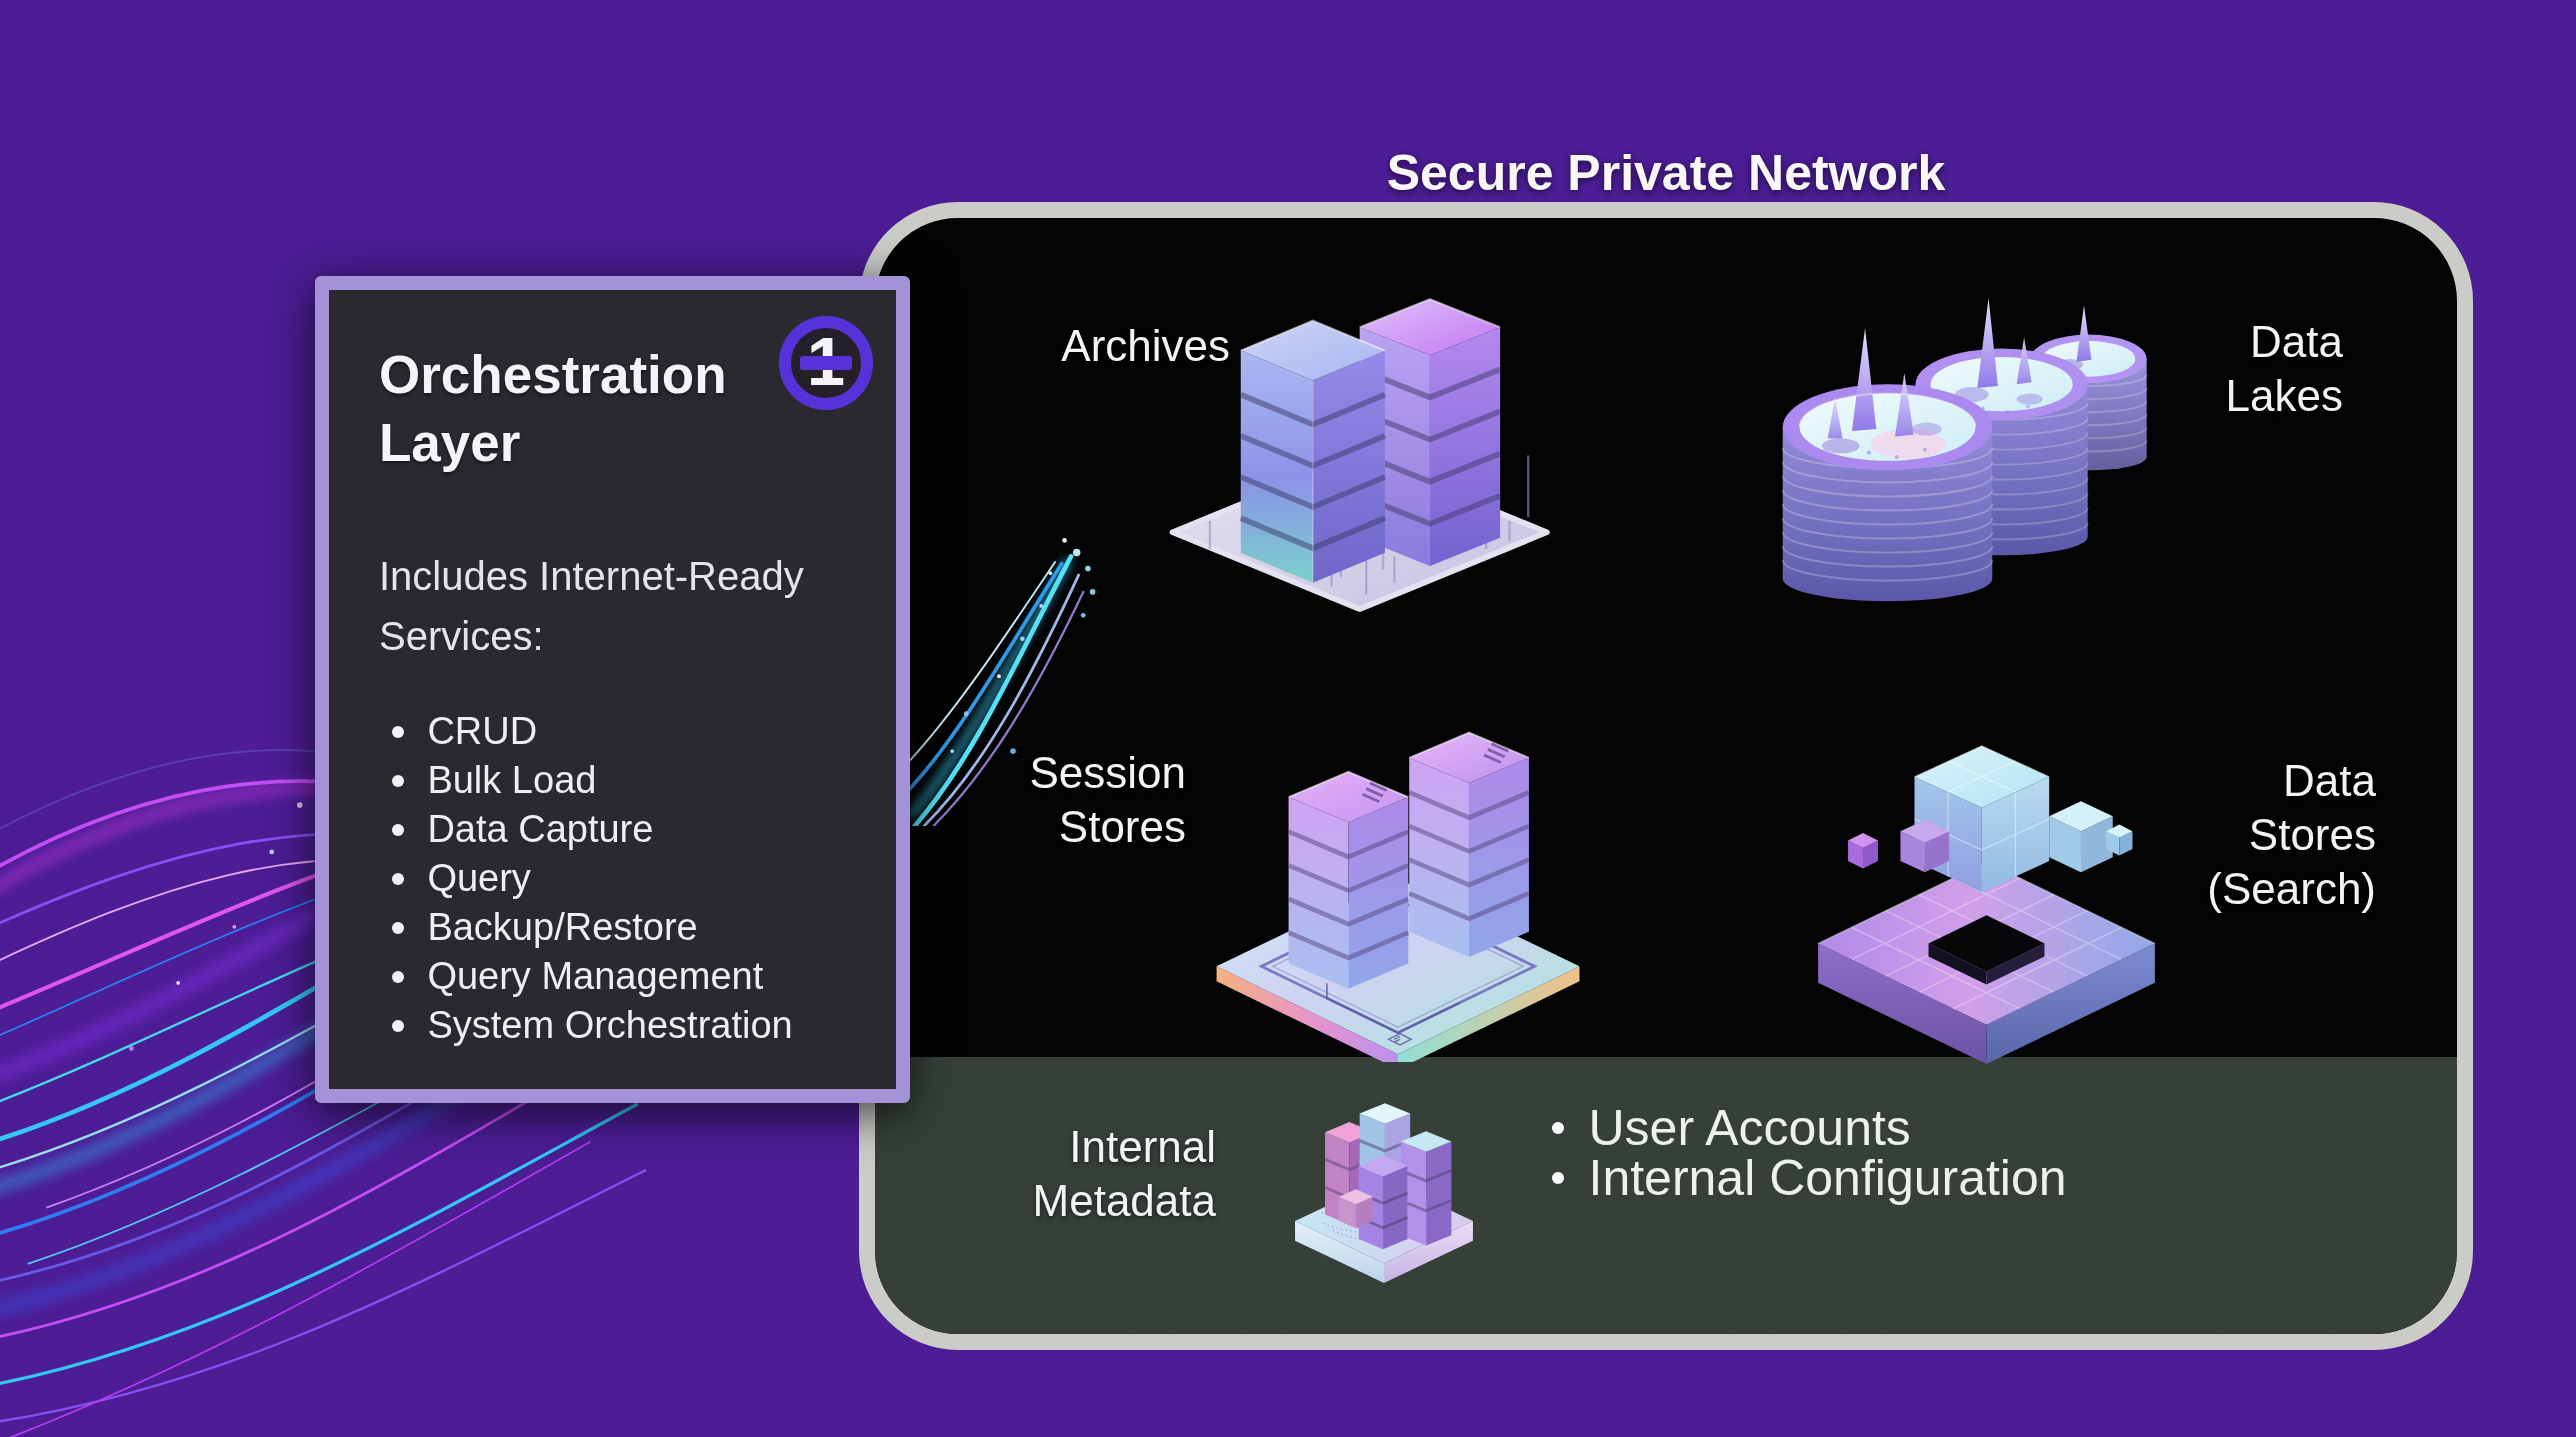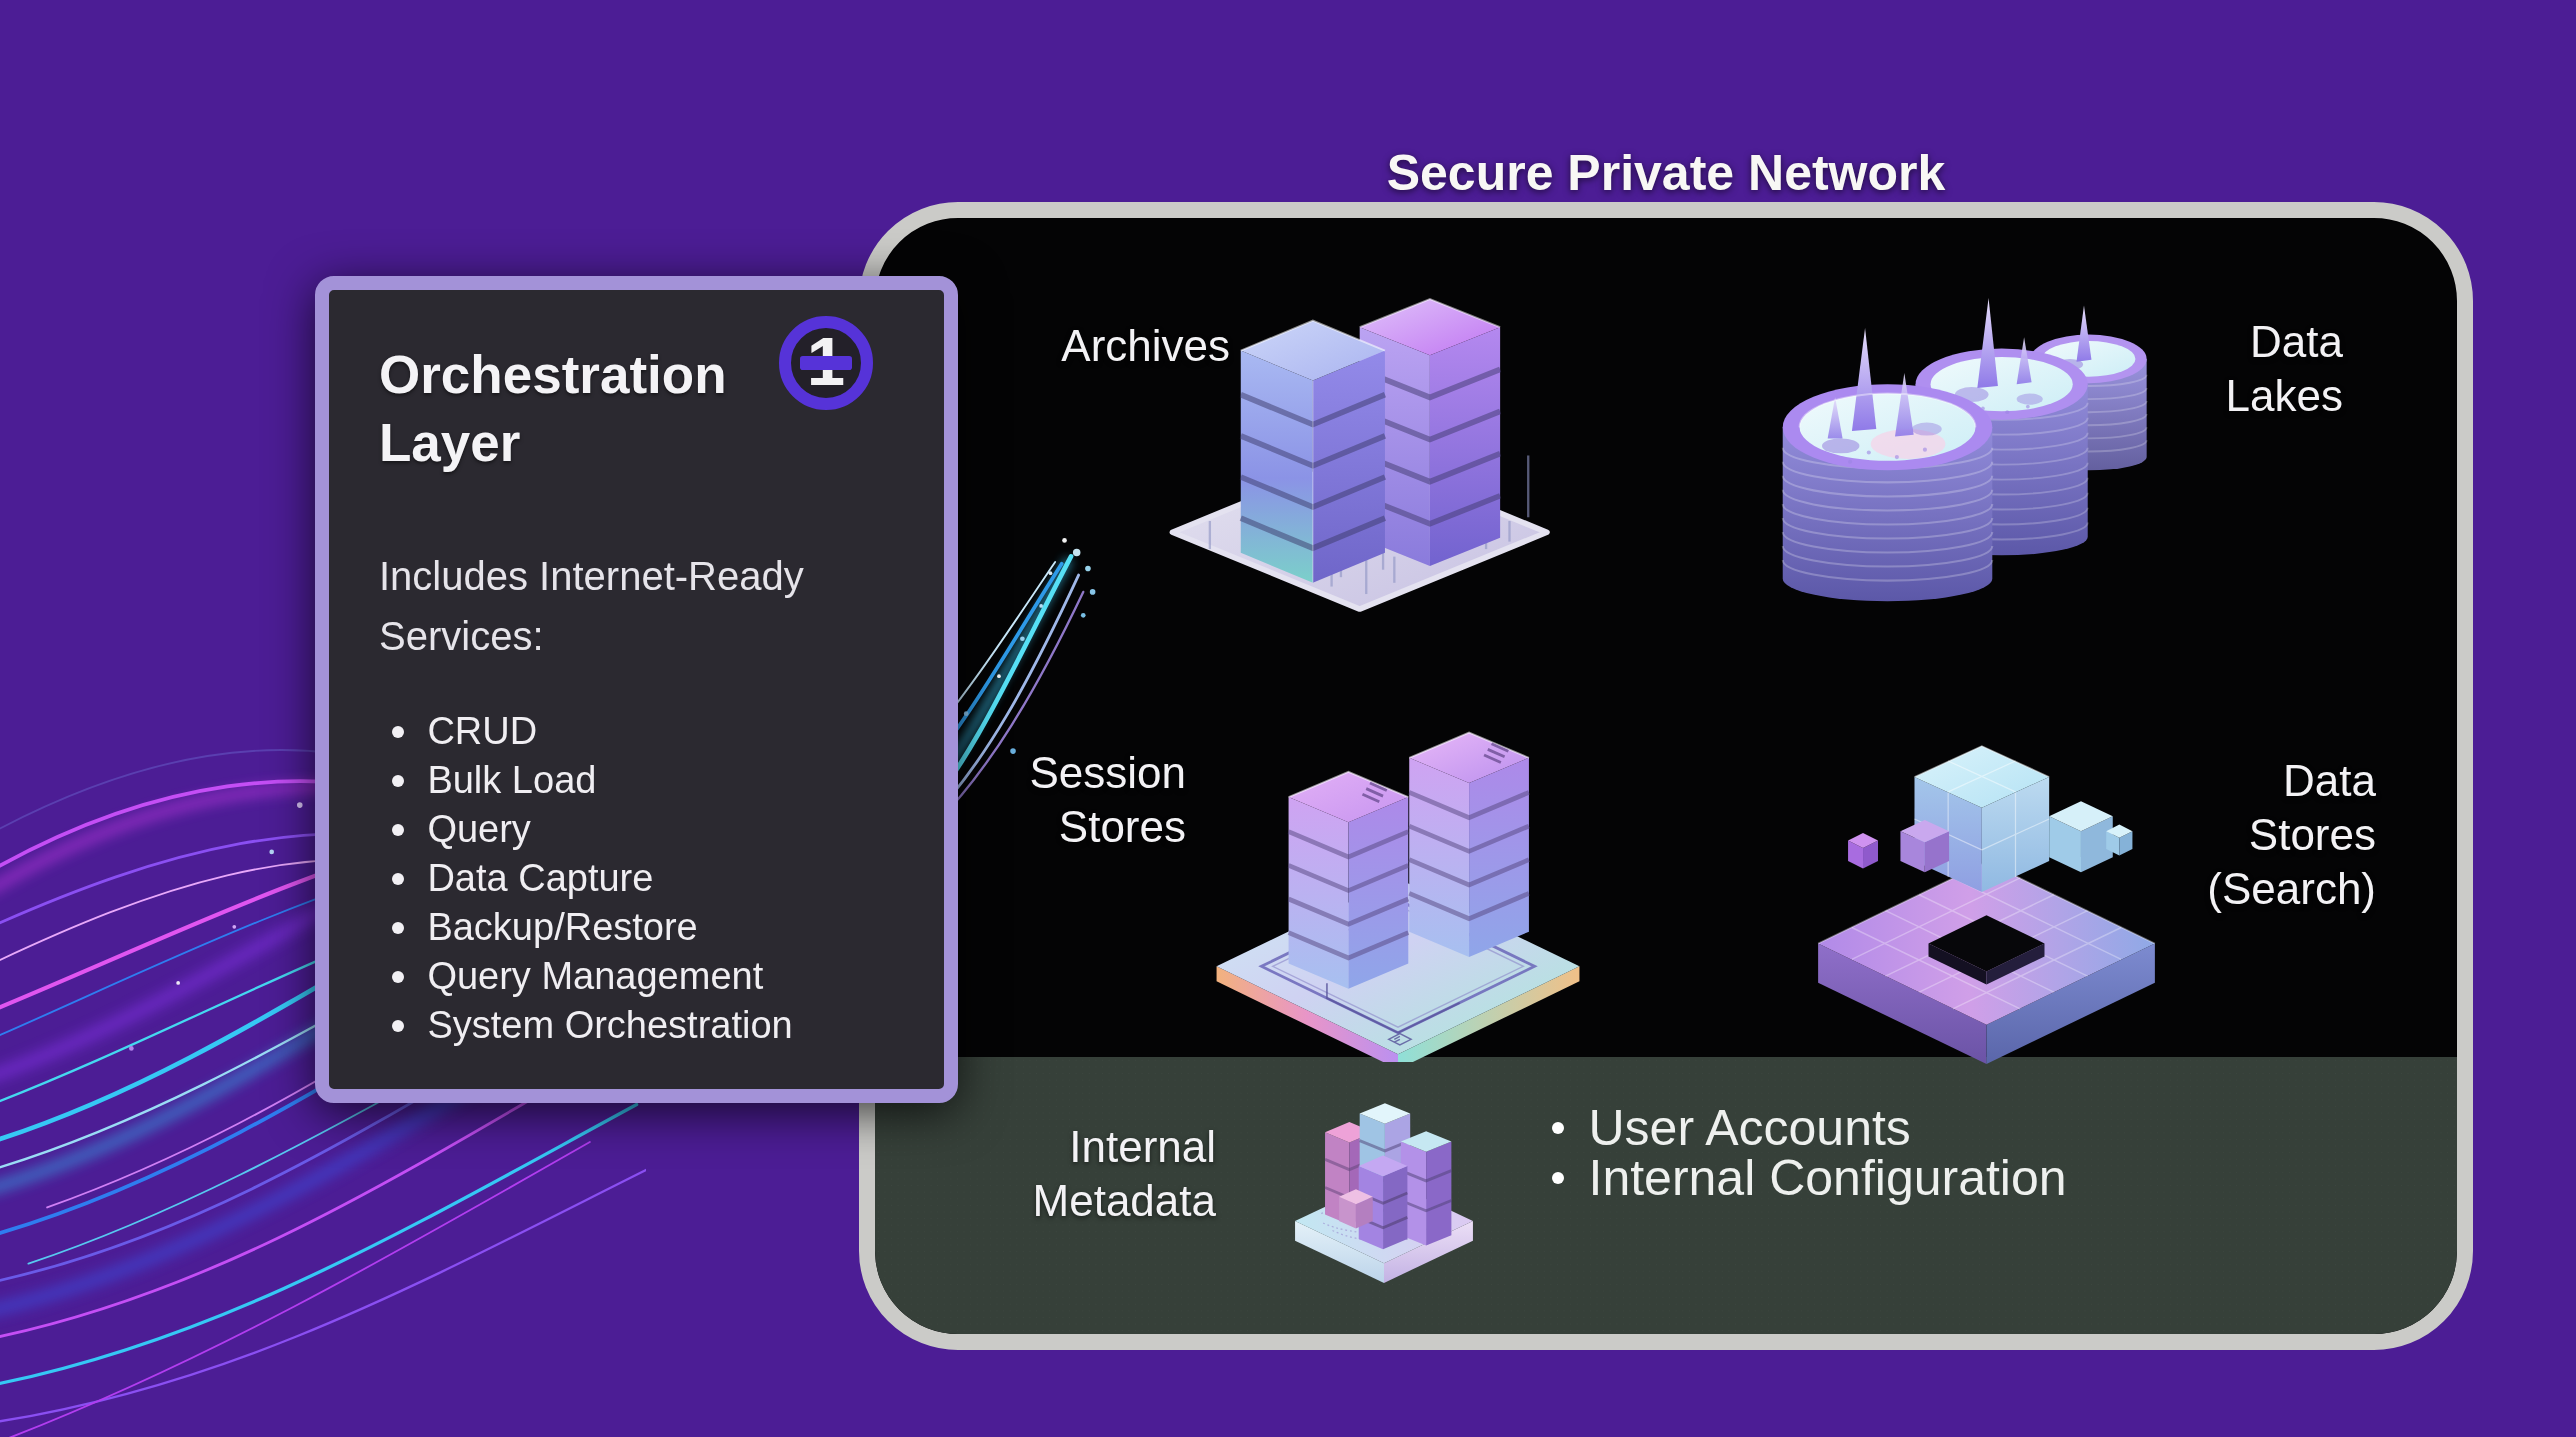--- a/index.html
+++ b/index.html
@@ -40,22 +40,22 @@
   .icon-datastores{left:1790px;top:674px;}
   .icon-metadata{left:1267px;top:1073px;z-index:5;}
 
   
   .band-list{position:absolute;left:1544px;top:1103px;z-index:5;list-style:none;margin:0;padding:0;}
   .band-list li{display:flex;align-items:center;height:50px;font-size:50px;color:#eef0ee;}
   .band-list .dot{width:12px;height:12px;border-radius:50%;background:#ffffff;
                   margin:0 25px 0 7.5px;flex:0 0 auto;}
 
   
-  .panel{position:absolute;left:315px;top:276px;width:643px;height:827px;box-sizing:border-box;
-         background:#2b2930;border:14px solid #a392d8;border-radius:19px;z-index:30;
+  .panel{position:absolute;left:315px;top:276px;width:595px;height:827px;box-sizing:border-box;
+         background:#2b2930;border:14px solid #a392d8;border-radius:6px;z-index:30;
          padding:51px 37px 1px 50px;box-shadow:0 9.4px 47px rgba(0,0,0,.7);}
   .panel h2{margin:0;font-size:53px;line-height:68px;font-weight:700;color:#f4f3f6;width:403px;
             text-shadow:0 1.9px 3.7px rgba(0,0,0,.5);}
   .panel .subtitle{margin:69px 0 0 0;font-size:40px;line-height:60px;color:#e6e4ea;width:482px;}
   .svc-list{list-style:none;margin:41px 0 0 0;padding:0;}
   .svc-list li{display:flex;align-items:center;height:49px;font-size:38px;color:#f0eef2;
                padding-left:13px;}
   .svc-list .dot{width:12px;height:12px;border-radius:50%;background:#f2f0f4;
                  margin-right:23.4px;flex:0 0 auto;}
 
@@ -563,25 +563,25 @@
       <li>
           <span class="dot"></span>
           <span>CRUD</span>
         </li>
       <li>
           <span class="dot"></span>
           <span>Bulk Load</span>
         </li>
       <li>
           <span class="dot"></span>
+          <span>Data Capture</span>
+        </li>
+      <li>
+          <span class="dot"></span>
           <span>Query</span>
-        </li>
-      <li>
-          <span class="dot"></span>
-          <span>Data Capture</span>
         </li>
       <li>
           <span class="dot"></span>
           <span>Backup/Restore</span>
         </li>
       <li>
           <span class="dot"></span>
           <span>Query Management</span>
         </li>
       <li>

